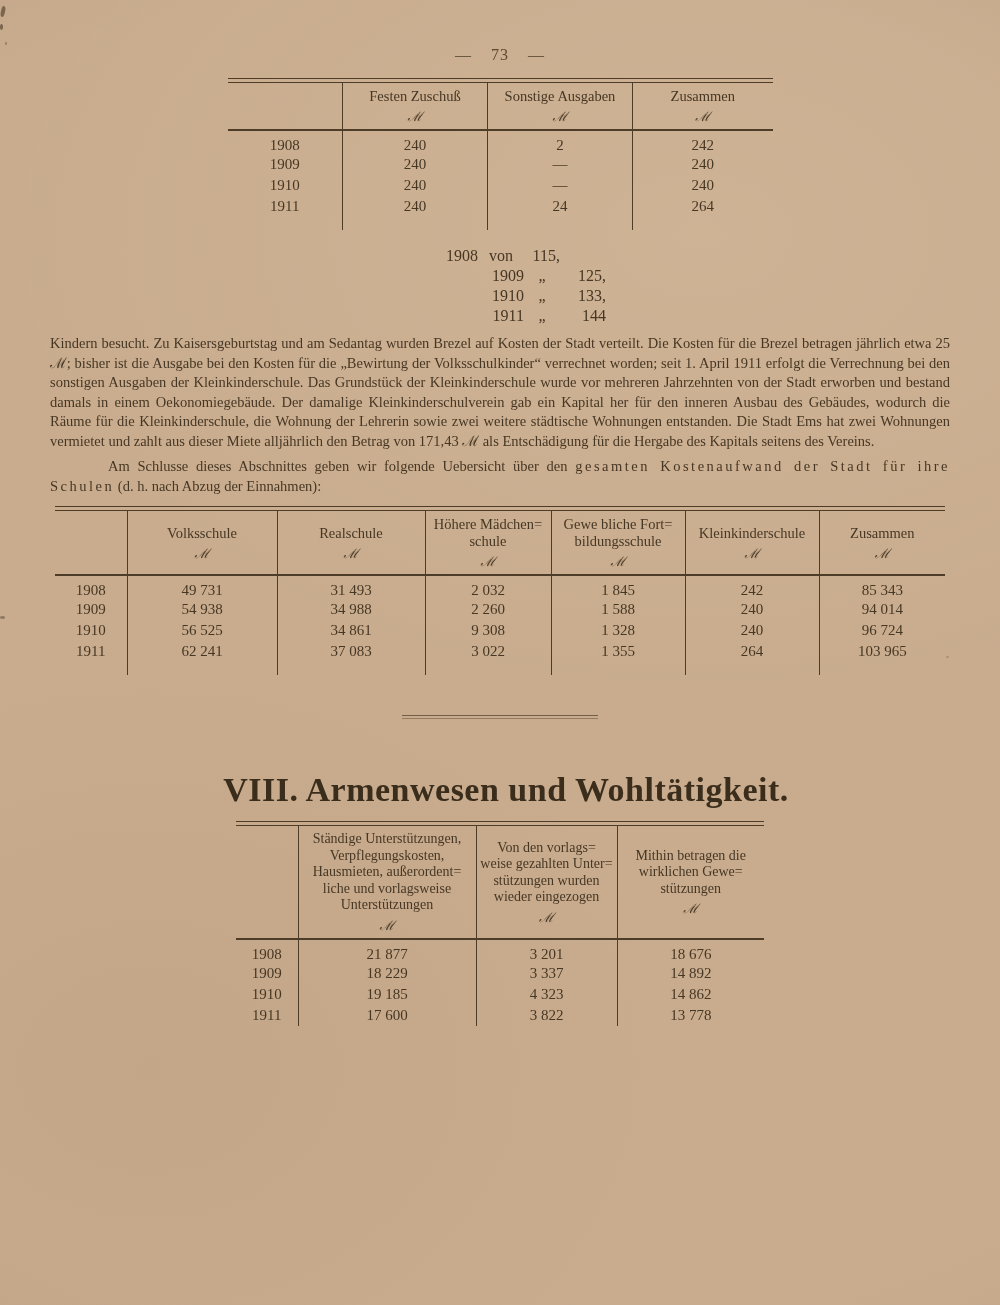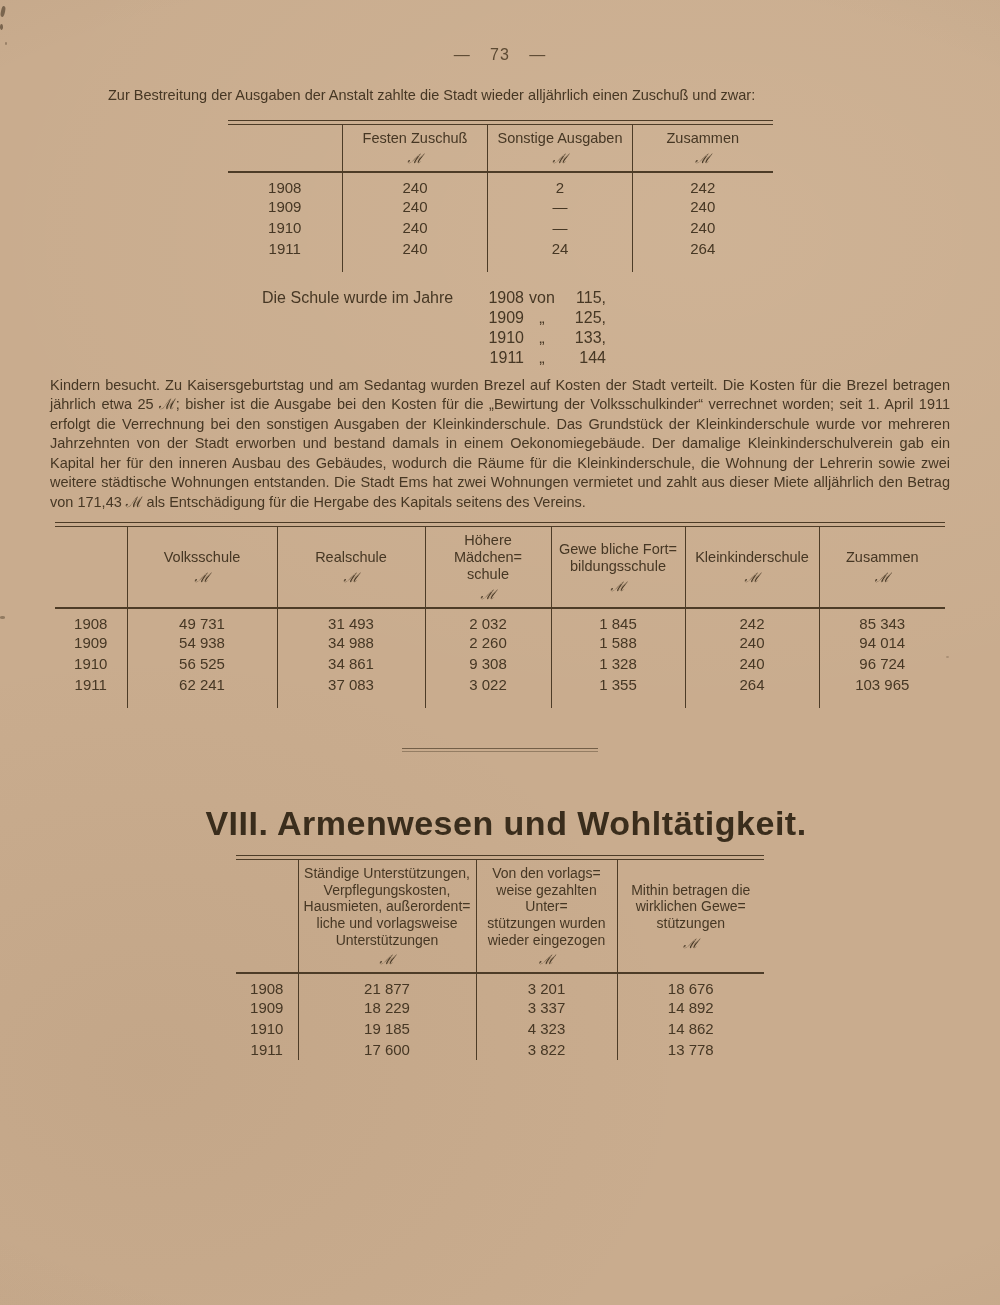--- a/index.html
+++ b/index.html
@@ -7,21 +7,21 @@
     --ink:#463724;
     --rule:#4d3c27;
   }
   *{box-sizing:border-box;margin:0;padding:0;}
   html,body{margin:0;padding:0;background:#9d8468;}
   .page{
     position:relative;
     width:1000px;height:1305px;
     margin:0 auto;
     overflow:hidden;
-    font-family:Liberation Sans, sans-serif;
+    font-family:Liberation Serif, serif;
     color:var(--ink);
     background:
       radial-gradient(1200px 800px at 70% 18%, rgba(255,236,210,0.10), transparent 60%),
       radial-gradient(900px 700px at 15% 82%, rgba(120,90,60,0.07), transparent 60%),
       radial-gradient(1500px 1100px at 50% 50%, rgba(0,0,0,0) 62%, rgba(88,64,40,0.14) 100%),
       var(--paper);
   }
   .pageno{
     margin-top:46px;
     text-align:center;
@@ -144,21 +144,20 @@
   .speck.s4{left:0;top:616px;width:5px;height:3px;opacity:.7;}
   .speck.s5{left:946px;top:656px;width:3px;height:2px;opacity:.4;}
 </style>
 </head>
 <body>
 
 <div class="page">
 
   <div class="pageno">— 73 —</div>
 
-  <p class="body-par intro indent">Zur Bestreitung der Ausgaben der Anstalt zahlte die Stadt wieder alljährlich einen Zuschuß und zwar:</p>
 
   <div class="tbl-wrap" id="w-table1">
     <table class="paper-table" id="table1">
         <thead>
           <tr>
             <th>
               <div class="th-label"></div>
             </th>
             <th>
               <div class="th-label">Festen Zuschuß</div>
@@ -204,21 +203,20 @@
             <td></td>
             <td></td>
             <td></td>
           </tr>
         </tbody>
       </table>
   </div>
 
   <div class="attendance" id="attendance">
       <div class="att-row">
-        <span class="att-label">Die Schule wurde im Jahre</span>
         <span class="att-year">1908</span>
         <span class="att-sep">von</span>
         <span class="att-count">115,</span>
       </div>
       <div class="att-row">
         <span class="att-label"></span>
         <span class="att-year">1909</span>
         <span class="att-sep">„</span>
         <span class="att-count">125,</span>
       </div>
@@ -231,20 +229,21 @@
       <div class="att-row">
         <span class="att-label"></span>
         <span class="att-year">1911</span>
         <span class="att-sep">„</span>
         <span class="att-count">144</span>
       </div>
     </div>
 
   <p class="body-par" style="margin-top:8px">Kindern besucht. Zu Kaisersgeburtstag und am Sedantag wurden Brezel auf Kosten der Stadt verteilt. Die Kosten für die Brezel betragen jährlich etwa 25 ℳ; bisher ist die Ausgabe bei den Kosten für die „Bewirtung der Volksschulkinder“ verrechnet worden; seit 1. April 1911 erfolgt die Verrechnung bei den sonstigen Ausgaben der Kleinkinderschule. Das Grundstück der Kleinkinderschule wurde vor mehreren Jahrzehnten von der Stadt erworben und bestand damals in einem Oekonomiegebäude. Der damalige Kleinkinderschulverein gab ein Kapital her für den inneren Ausbau des Gebäudes, wodurch die Räume für die Kleinkinderschule, die Wohnung der Lehrerin sowie zwei weitere städtische Wohnungen entstanden. Die Stadt Ems hat zwei Wohnungen vermietet und zahlt aus dieser Miete alljährlich den Betrag von 171,43 ℳ als Entschädigung für die Hergabe des Kapitals seitens des Vereins.</p>
 
+  <p class="body-par indent" style="margin-top:6px"><span>Am Schlusse dieses Abschnittes geben wir folgende Uebersicht über den </span><span class="emph">gesamten Kostenaufwand der Stadt für ihre Schulen</span><span> (d. h. nach Abzug der Einnahmen):</span></p>
 
   <div class="tbl-wrap" id="w-table2">
     <table class="paper-table" id="table2">
         <thead>
           <tr>
             <th>
               <div class="th-label"></div>
             </th>
             <th>
               <div class="th-label">Volksschule</div>

